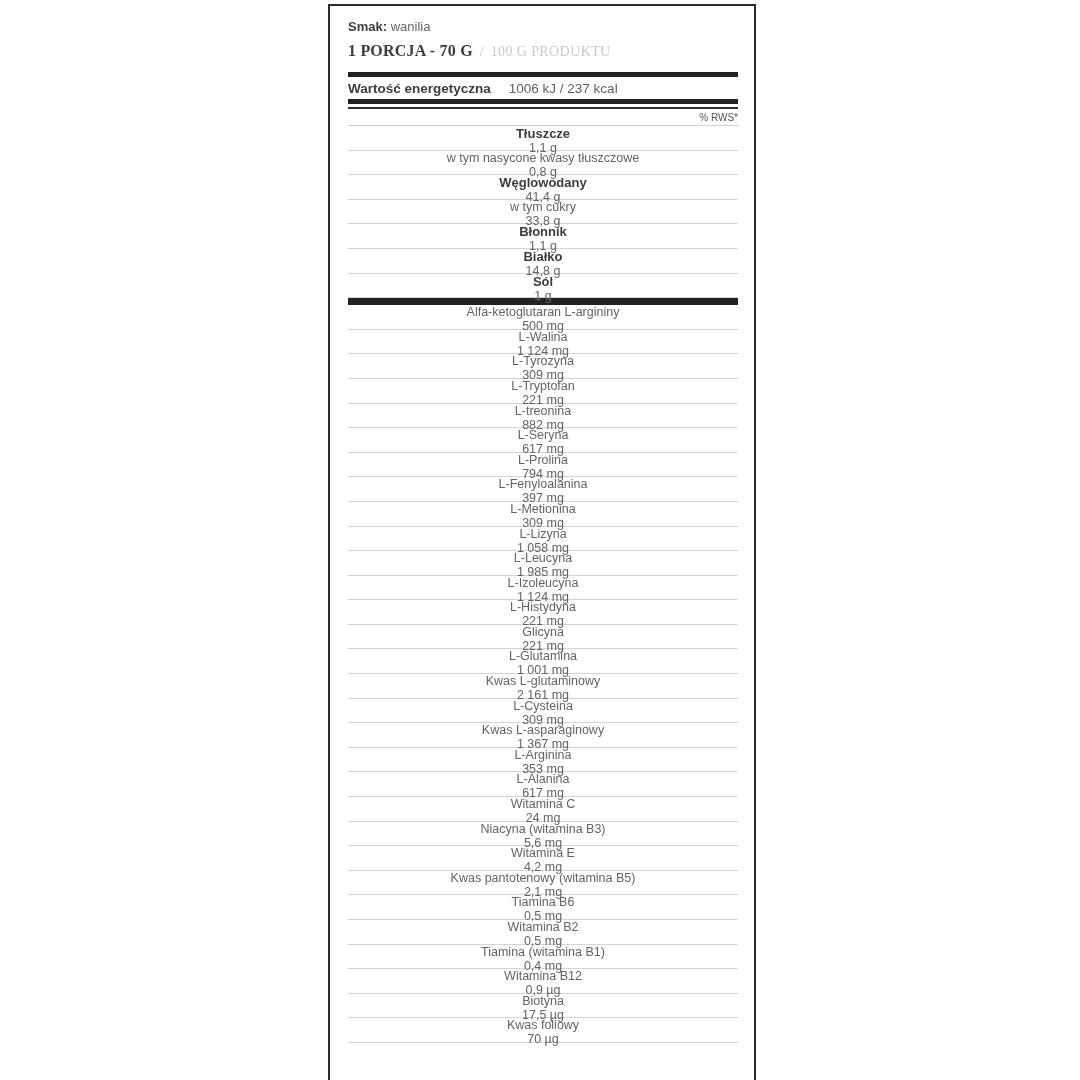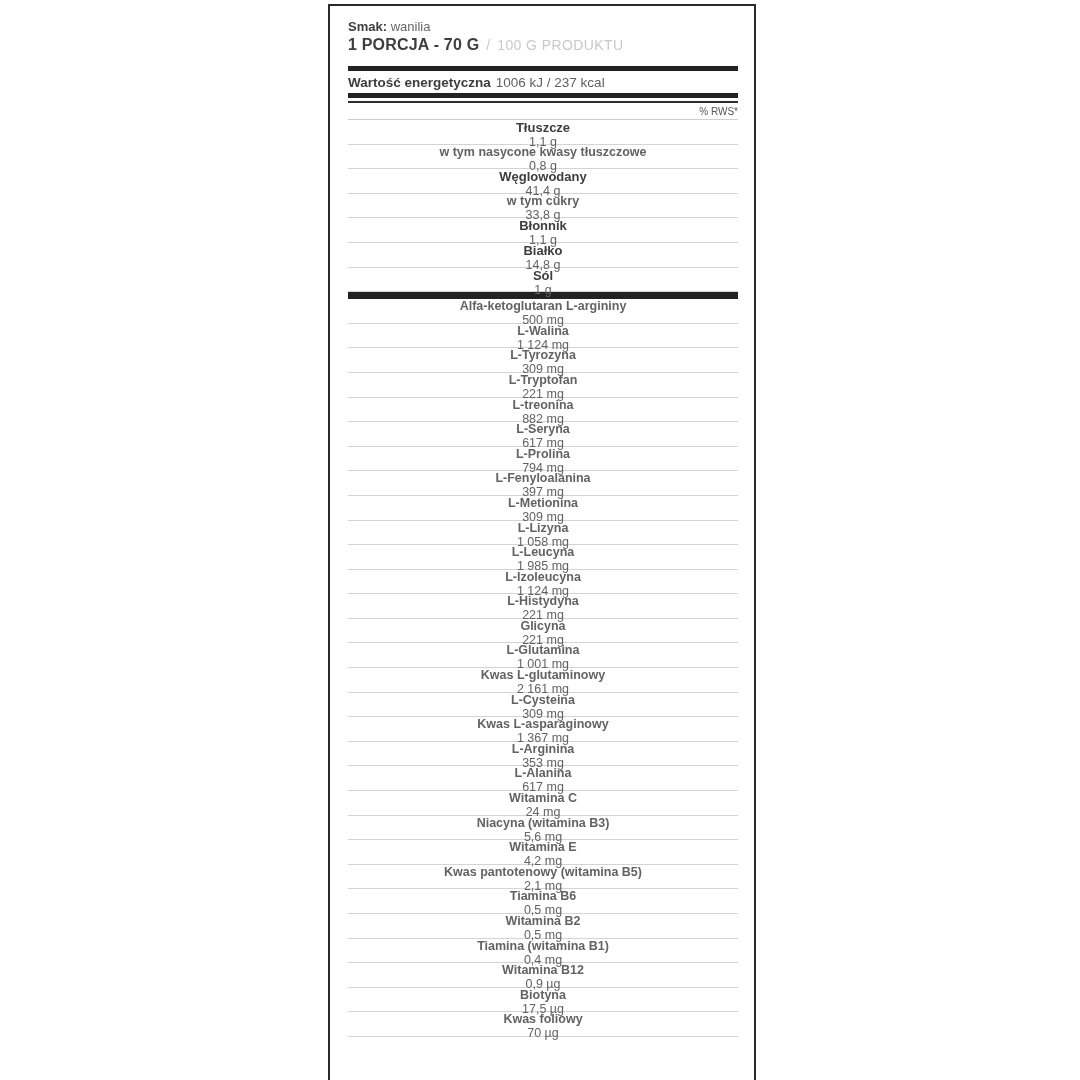--- a/index.html
+++ b/index.html
@@ -5,35 +5,35 @@
   * { margin:0; padding:0; box-sizing:border-box; }
   html,body { width:1080px; height:1080px; background:#ffffff; overflow:hidden;
               font-family:"Liberation Sans","DejaVu Sans",sans-serif; }
   .panel {
     position:absolute; left:328px; top:4px; width:428px; height:1076px;
     background:#fff; border:2px solid #2a2a2a; border-bottom:none;
     padding:12px 16px 0 18px; overflow:hidden;
   }
   .meta-line { font-size:13px; line-height:18px; color:#666; }
   .meta-line .lbl-bold { font-weight:bold; color:#3d3d3d; }
-  .tabs { height:22px; display:flex; align-items:baseline; white-space:nowrap; }
+  .tabs { margin-top:6px; height:22px; display:flex; align-items:baseline; white-space:nowrap;font-family:Liberation Serif, serif; }
   .tab-active { font-size:16px; font-weight:bold; color:#3d3d3d; letter-spacing:.2px; }
   .tab-sep { font-size:14px; color:#c9c9c9; margin:0 7px; }
   .tab-inactive { font-size:14px; color:#c9c9c9; letter-spacing:.4px; }
   .bar-thick { height:5px; background:#222; }
   .bar-thick.mt { margin-top:8px; }
   .bar-thin { height:2px; background:#2e2e2e; margin-top:3px; }
-  .energy-row { height:22px; display:flex; align-items:center; font-size:13.5px; white-space:nowrap; }
+  .energy-row { height:22px; display:flex; align-items:center; font-size:13.5px; white-space:nowrap;gap:13px; }
   .energy-row .lbl-bold { font-weight:bold; color:#3d3d3d; margin-right:5px; }
   .energy-row .val { color:#5f5f5f; }
   .rws-row { height:17px; display:flex; justify-content:flex-end; align-items:center;
              font-size:10px; color:#555; border-bottom:1px solid #cfcfcf; }
   .row { height:24.6px; display:flex; justify-content:space-between; align-items:center;
          border-bottom:1px solid #d4d4d4; font-size:12.5px; color:#636363;flex-direction:column; }
-  .row .lbl { white-space:nowrap;font-weight:bold; }
+  .row .lbl { white-space:nowrap; }
   .row .val { white-space:nowrap; }
   .row.bold .lbl { font-weight:bold; color:#3d3d3d; font-size:13px; }
   .bar-divider { height:7px; background:#222; }
 </style>
 </head>
 <body>
 
 <div class="panel">
 
   <div class="meta-line">

